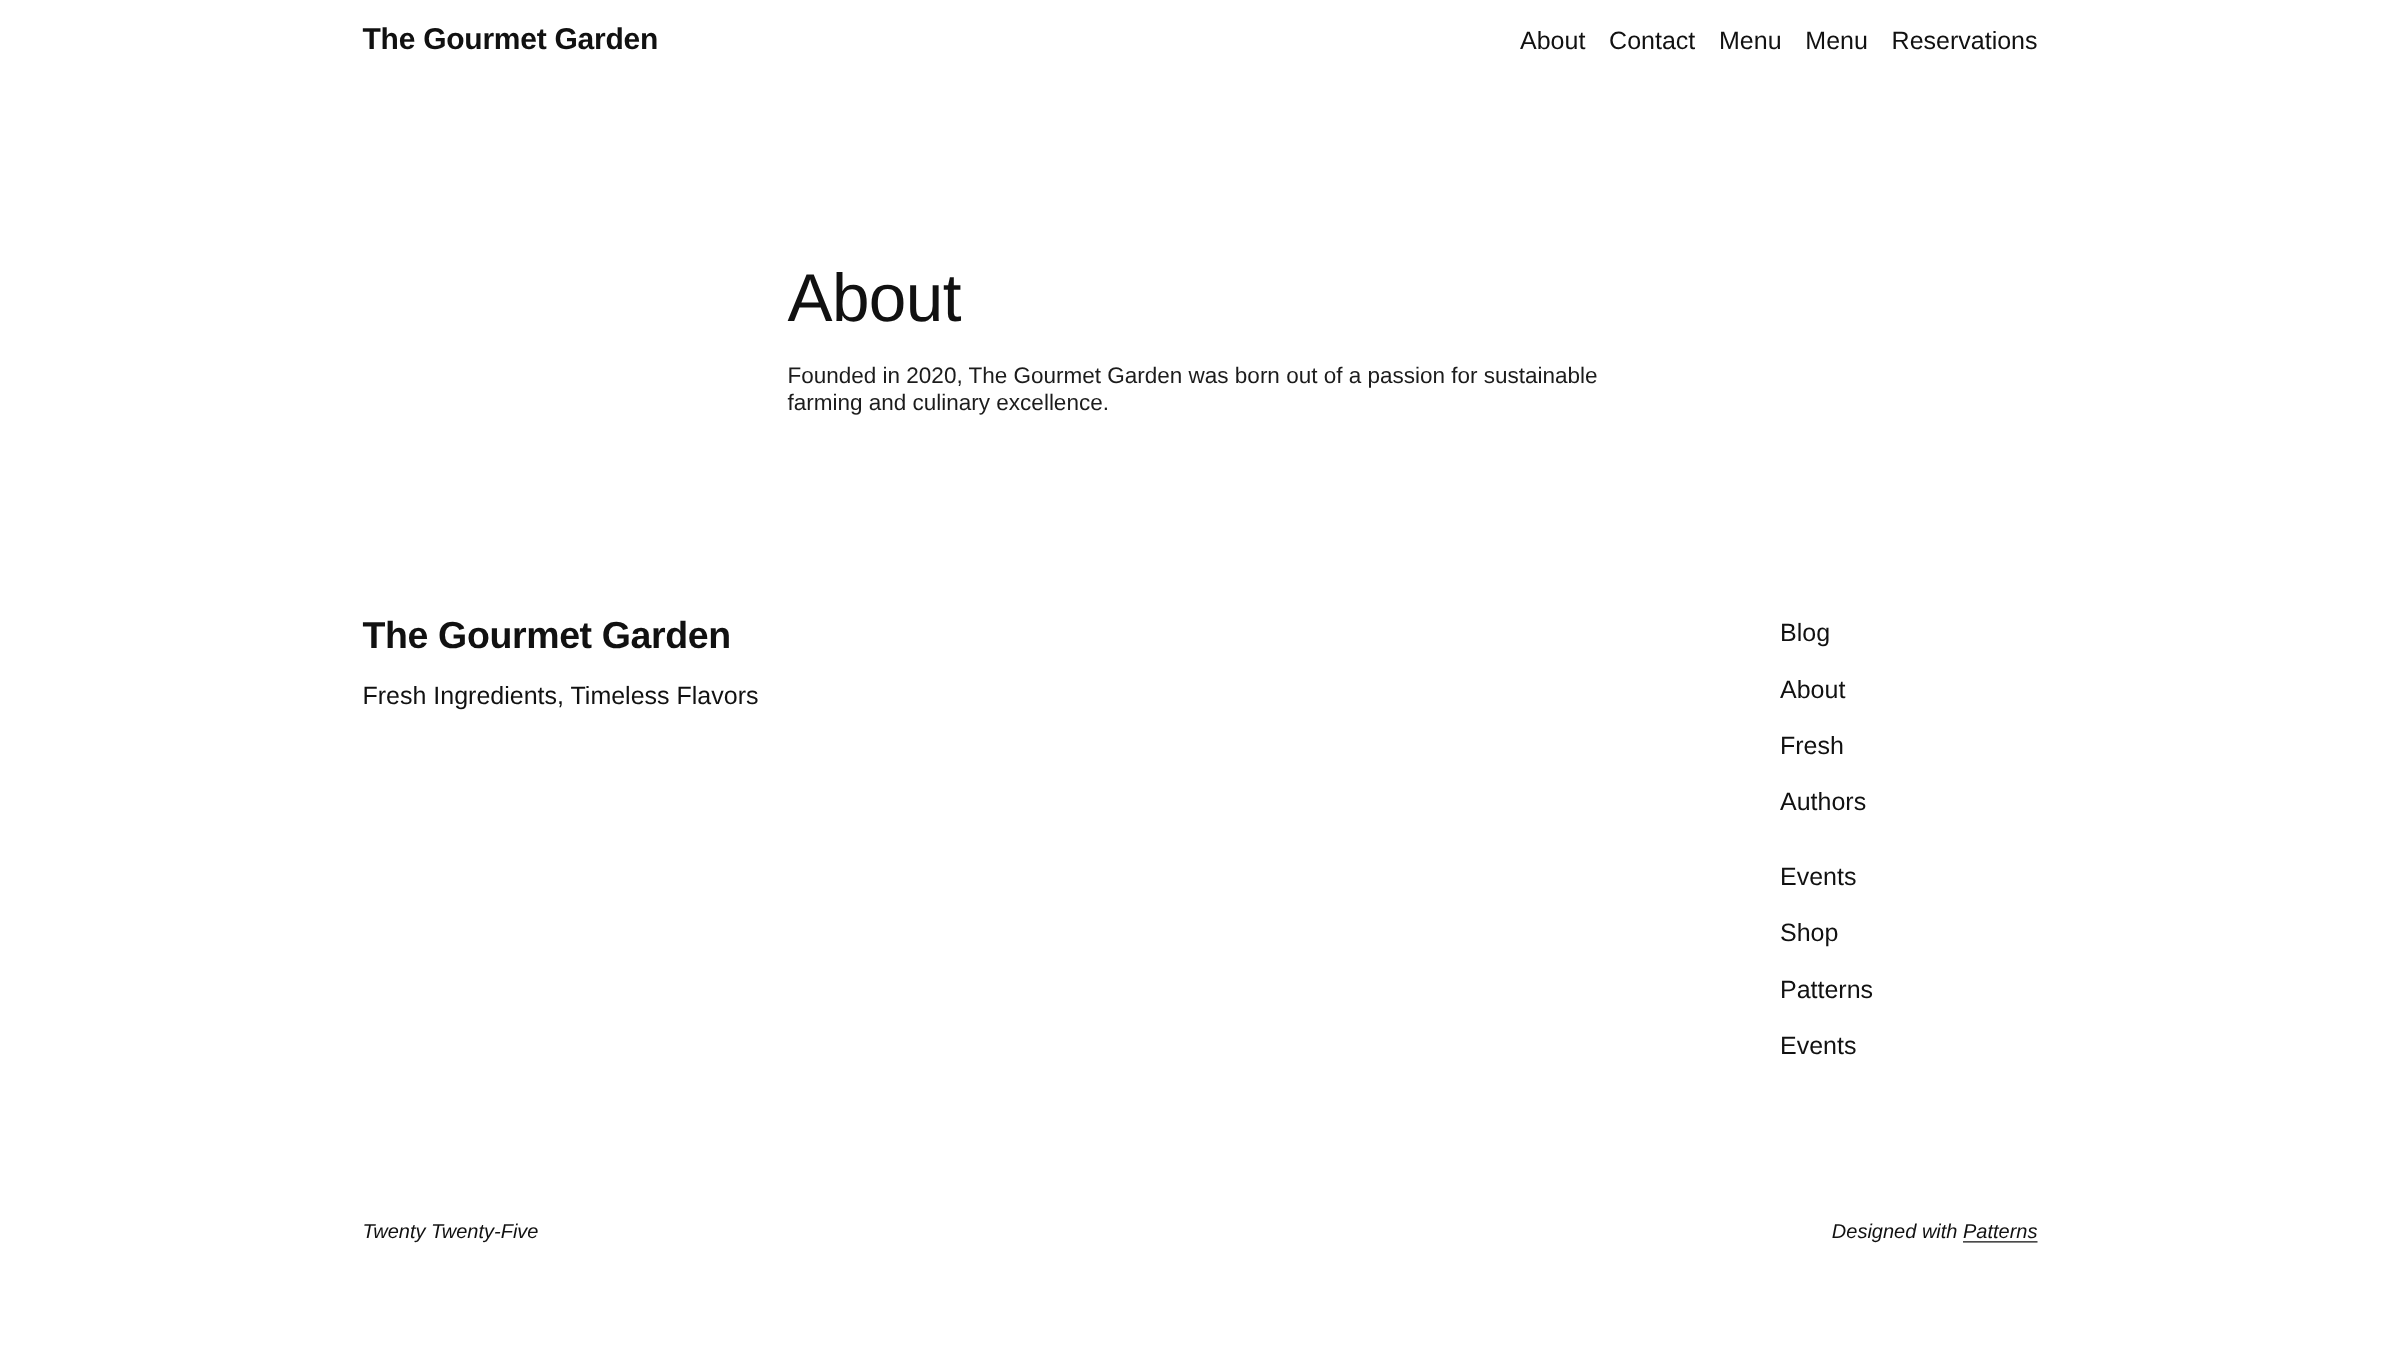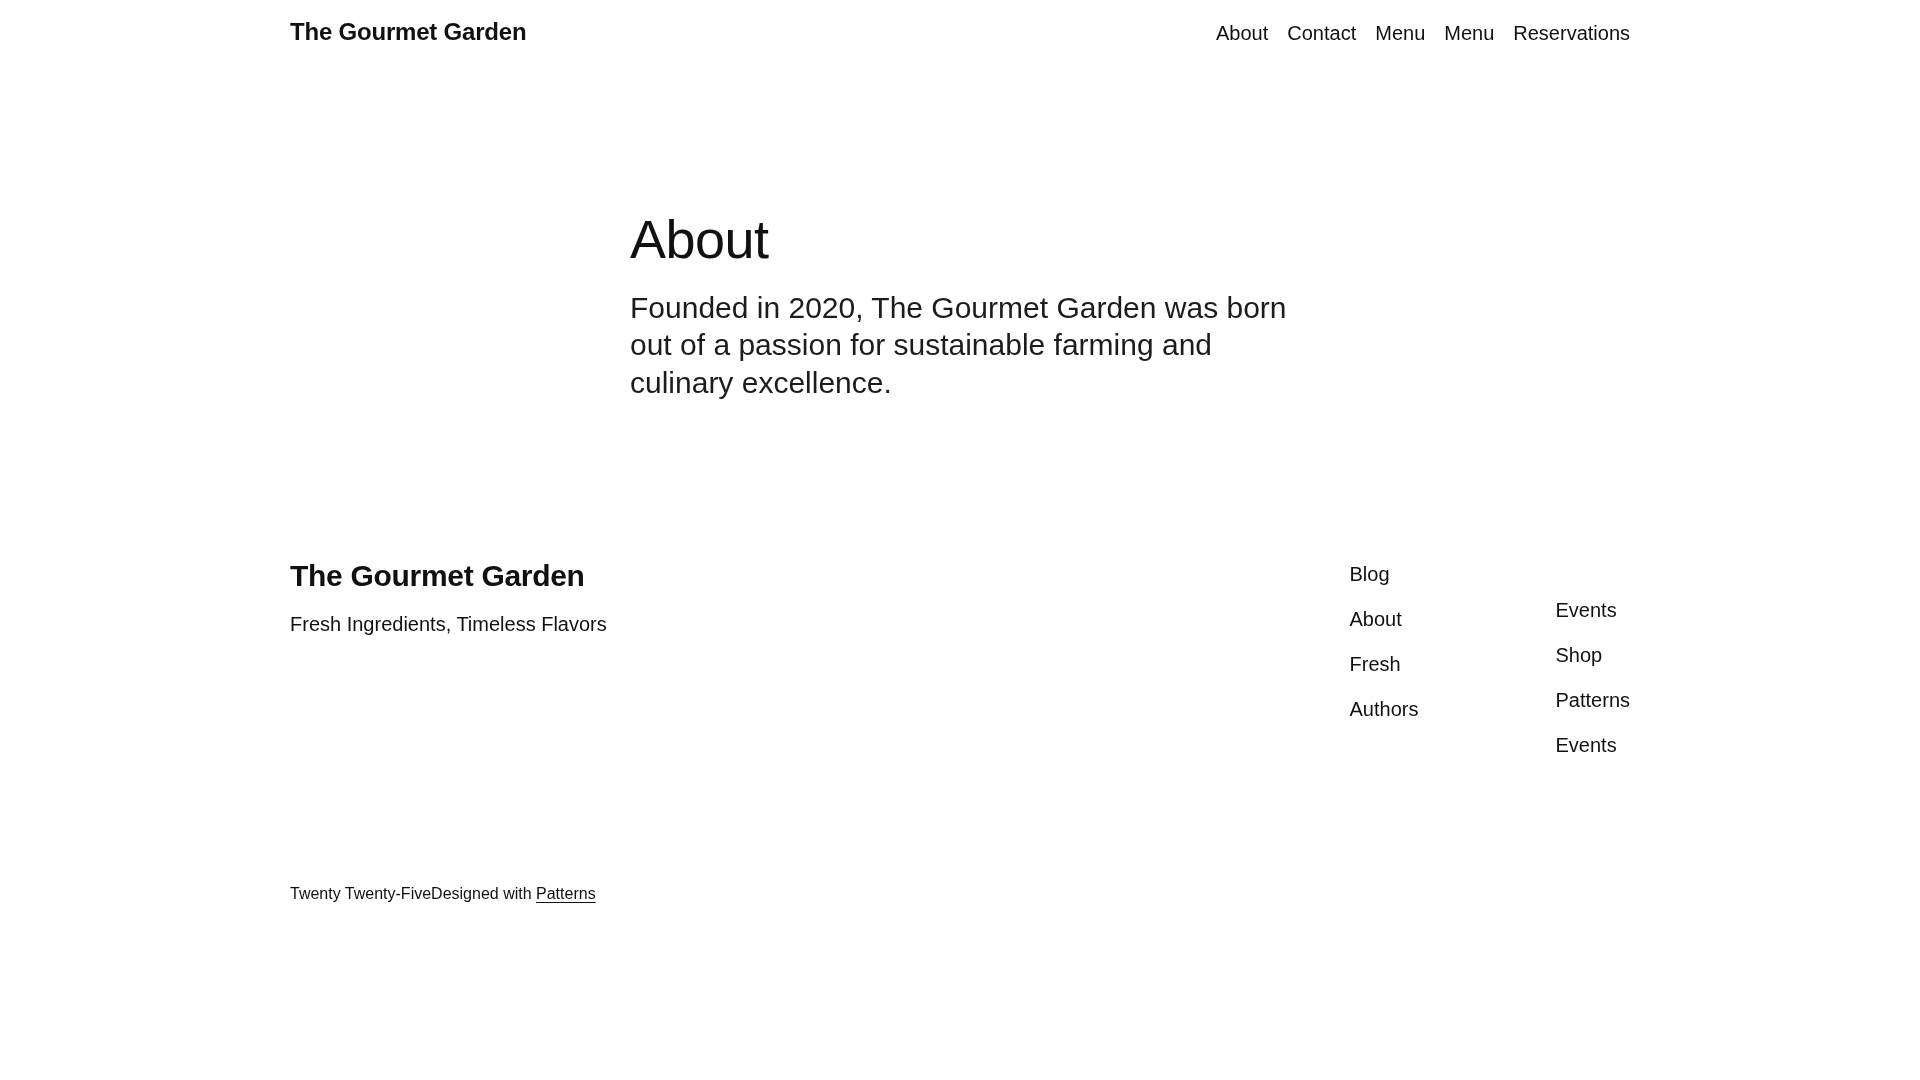--- a/index.html
+++ b/index.html
@@ -49,21 +49,21 @@
     margin: 161px auto 0 auto;
   }
   .page-title {
     font-size: 54px;
     line-height: 1.15;
     font-weight: 400;
     letter-spacing: -0.5px;
   }
   .page-intro {
     margin-top: 19px;
-    font-size: 30px;
+    font-size: 18px;
     line-height: 1.25;
     font-weight: 400;
     color: #1c1c1c;
   }
 
   
   .site-footer {
     margin-top: 157px;
   }
   .footer-top {
@@ -79,40 +79,42 @@
   }
   .footer-tagline {
     margin-top: 18px;
     font-size: 20px;
     line-height: 1.2;
     font-weight: 400;
   }
   .footer-links {
     display: flex;
     padding-top: 4px;
+    flex-direction: column;
   }
   .footer-links ul {
     list-style: none;
     width: 206px;
   }
   .footer-links ul:last-child { width: auto; margin-top: 36px; }
   .footer-links li {
     font-size: 20px;
     line-height: 24px;
     margin-bottom: 21px;
   }
   .footer-links li:last-child { margin-bottom: 0; }
 
   .footer-bottom {
     margin-top: 127px;
     display: flex;
-    justify-content: flex-start;
+    justify-content: space-between;
     align-items: baseline;
     font-size: 16px;
     line-height: 1.2;
+    font-style: italic;
   }
   .footer-bottom a {
     text-decoration: underline;
     text-underline-offset: 3px;
     text-decoration-thickness: 1px;
   }
 </style>
 </head>
 <body>
 

